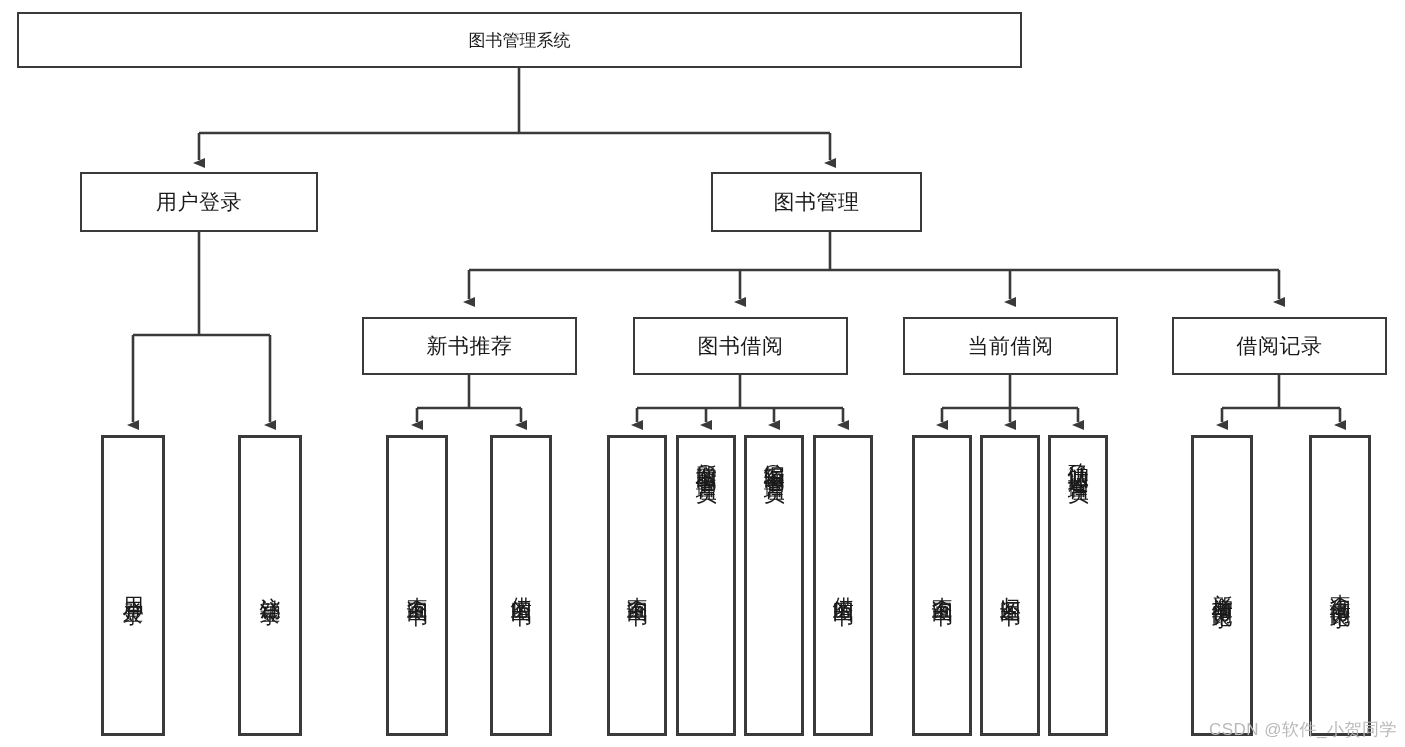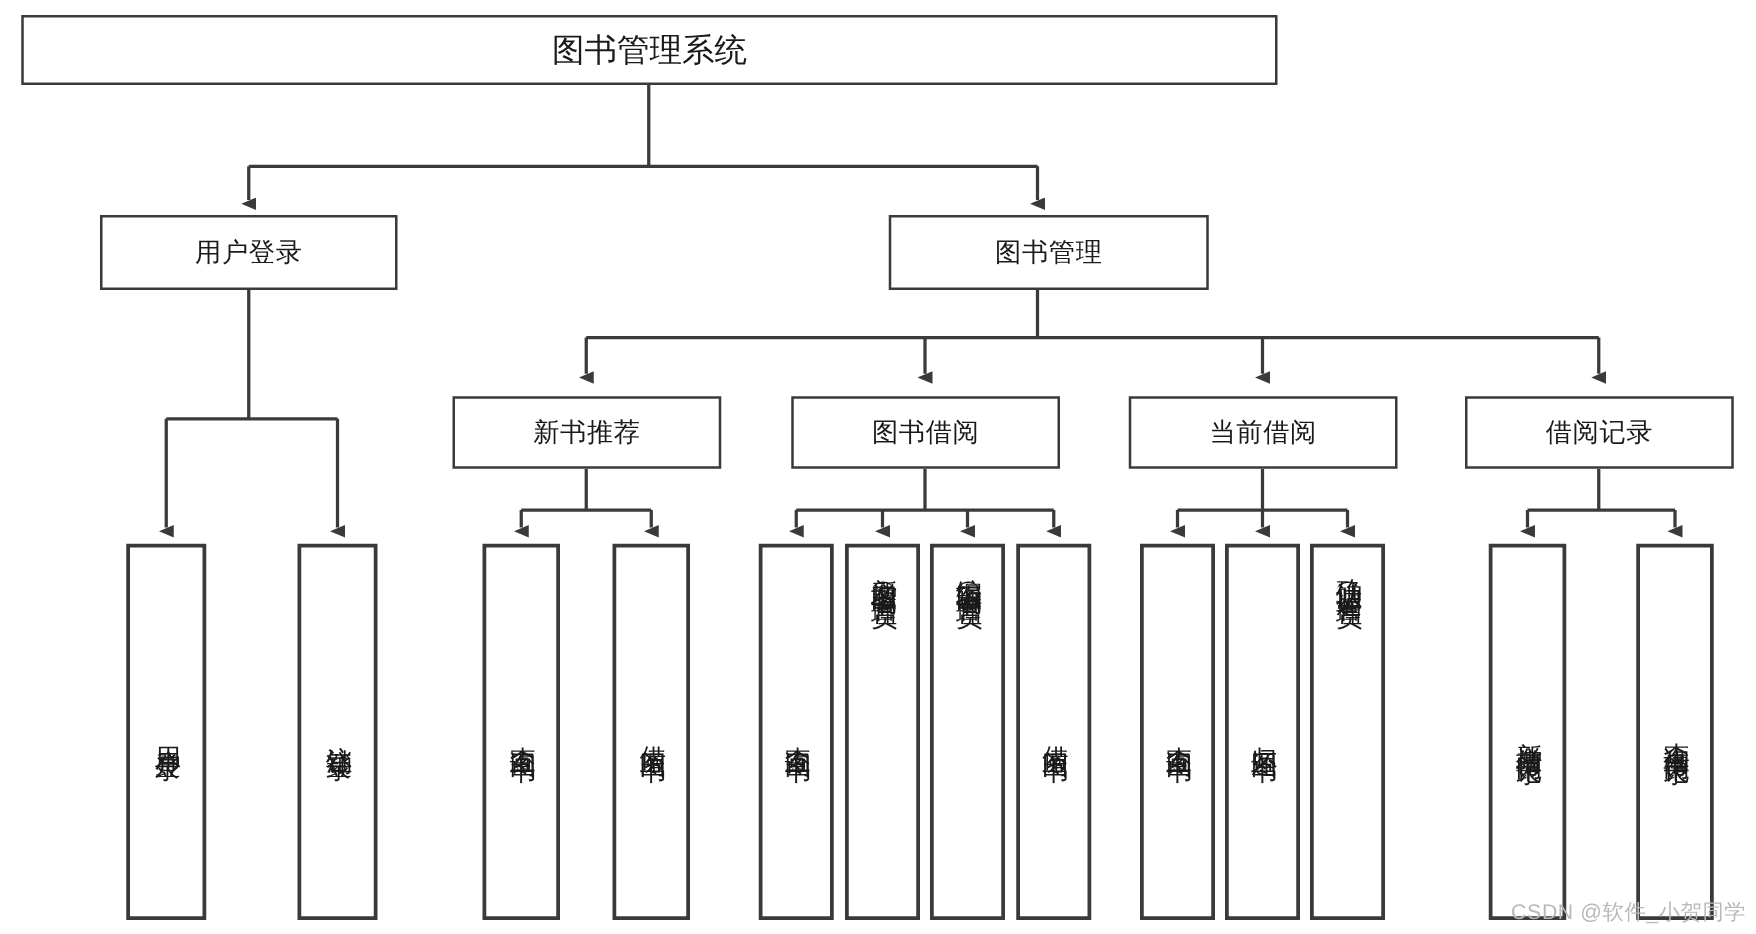--- a/index.html
+++ b/index.html
@@ -26,21 +26,21 @@
     align-items: center;
     justify-content: center;
     color: #1a1a1a;
   }
   .node-h {
     font-size: 21px;
     letter-spacing: 0.5px;
     white-space: nowrap;
   }
   .node-title {
-    font-size: 26px;
+    font-size: 17px;
   }
   .leaf {
     border-width: 3px;
     align-items: flex-start;
     padding-top: 8px;
   }
   .leaf .vtext {
     writing-mode: vertical-rl;
     text-orientation: upright;
     font-size: 21px;
@@ -128,21 +128,21 @@
     </g>
   </svg>
 
   <div class="node node-title" style="left:17px; top:12px; width:1005px; height:56px;">
     <span>图书管理系统</span>
   </div>
 
   <div class="node node-h" style="left:80px; top:172px; width:238px; height:60px;">
     <span>用户登录</span>
   </div>
-  <div class="node node-h" style="left:711px; top:172px; width:256px; height:60px;">
+  <div class="node node-h" style="left:711px; top:172px; width:211px; height:60px;">
     <span>图书管理</span>
   </div>
 
   <div class="node node-h" style="left:633px; top:317px; width:215px; height:58px;">
     <span>图书借阅</span>
   </div>
   <div class="node node-h" style="left:362px; top:317px; width:215px; height:58px;">
     <span>新书推荐</span>
   </div>
   <div class="node node-h" style="left:1172px; top:317px; width:215px; height:58px;">

